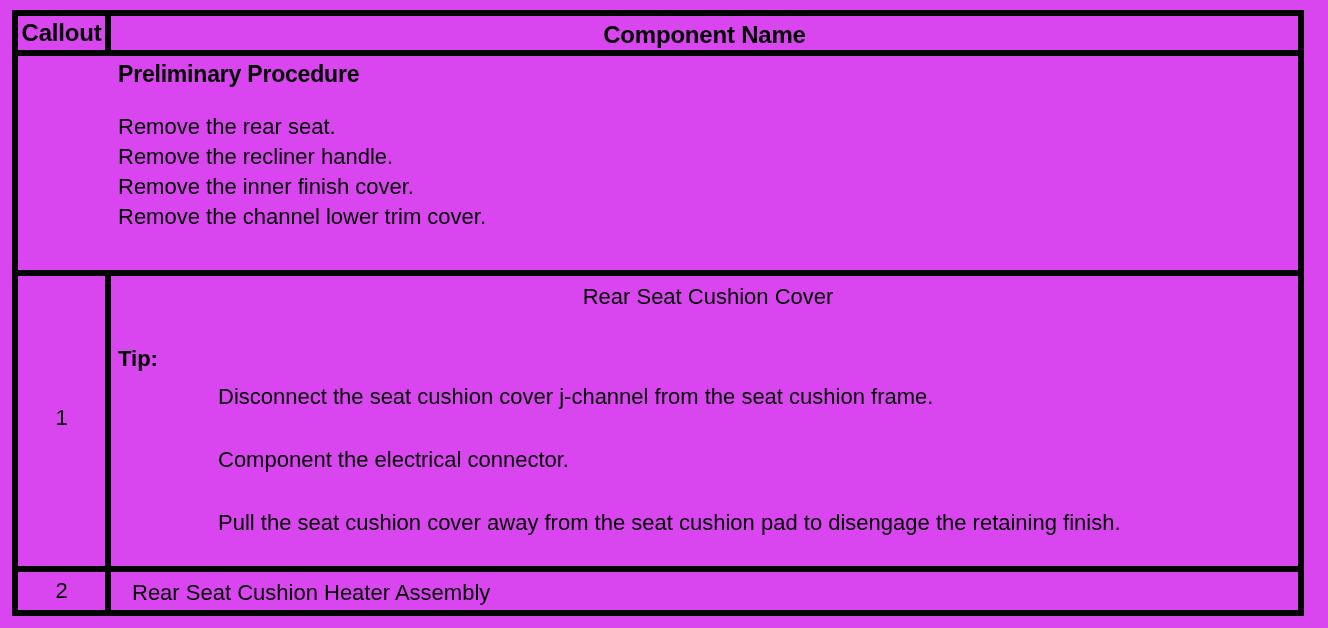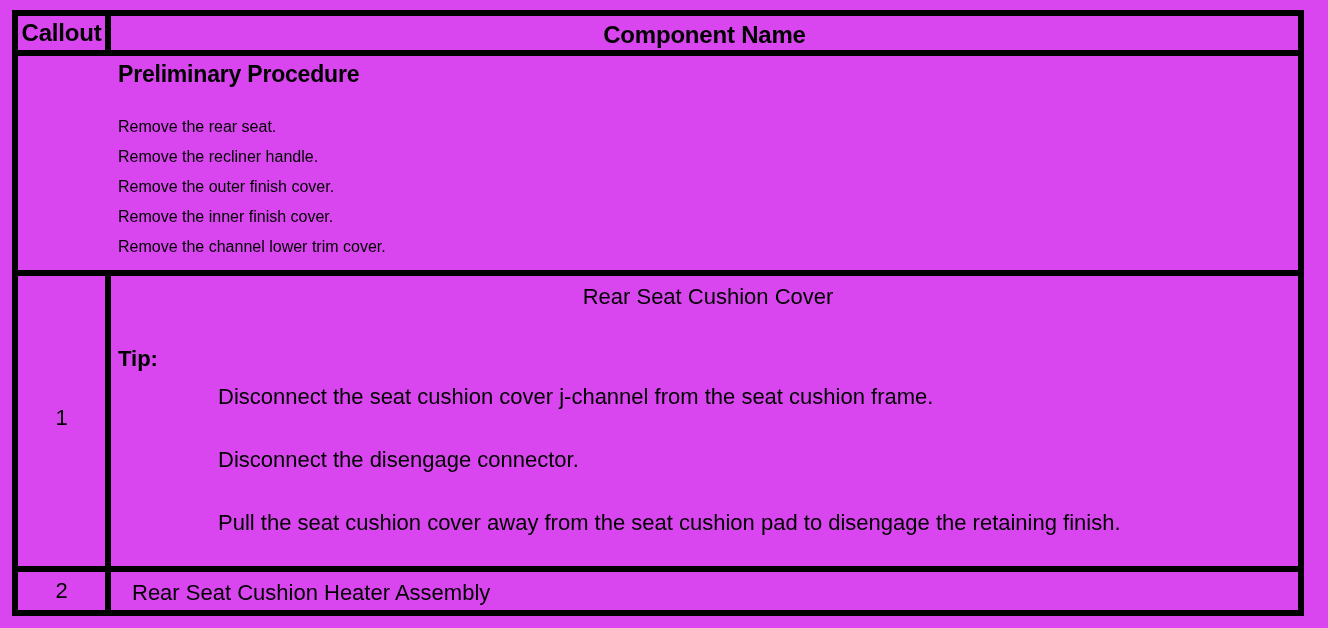--- a/index.html
+++ b/index.html
@@ -95,21 +95,21 @@
     letter-spacing: -0.2px;
   }
 
   .prelim-list {
     list-style: none;
     margin: 0;
     padding: 0;
   }
 
   .prelim-list li {
-    font-size: 16px;
+    font-size: 22px;
     font-weight: normal;
     line-height: 30px;
     white-space: nowrap;
   }
 
   .callout-1 {
     left: 18px;
     top: 270px;
     width: 87px;
     height: 296px;
@@ -189,33 +189,32 @@
   <div class="rule rule-v-row2"></div>
 
   <div class="cell hdr-callout">Callout</div>
   <div class="cell hdr-name">Component Name</div>
 
   <div class="cell prelim-cell">
     <div class="prelim-title">Preliminary Procedure</div>
     <ul class="prelim-list">
       <li>Remove the rear seat.</li>
       <li>Remove the recliner handle.</li>
-      <li>Remove the outer finish cover.</li>
       <li>Remove the inner finish cover.</li>
       <li>Remove the channel lower trim cover.</li>
     </ul>
   </div>
 
   <div class="cell callout-1">1</div>
   <div class="cell row1-cell">
     <div class="row1-name">Rear Seat Cushion Cover</div>
     <div class="tip-label">Tip:</div>
     <ul class="tip-list">
       <li>Disconnect the seat cushion cover j-channel from the seat cushion frame.</li>
-      <li>Disconnect the disengage connector.</li>
+      <li>Component the electrical connector.</li>
       <li>Pull the seat cushion cover away from the seat cushion pad to disengage the retaining finish.</li>
     </ul>
   </div>
 
   <div class="cell callout-2">2</div>
   <div class="cell row2-cell">Rear Seat Cushion Heater Assembly</div>
 
 </div>
 
 </body></html>

